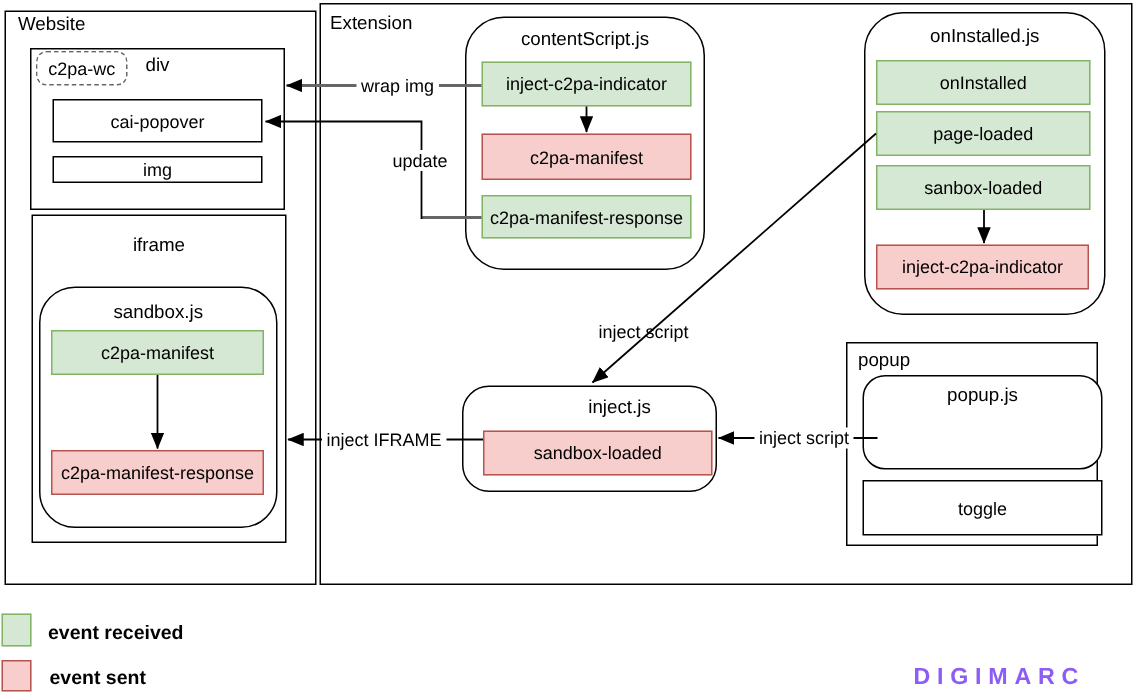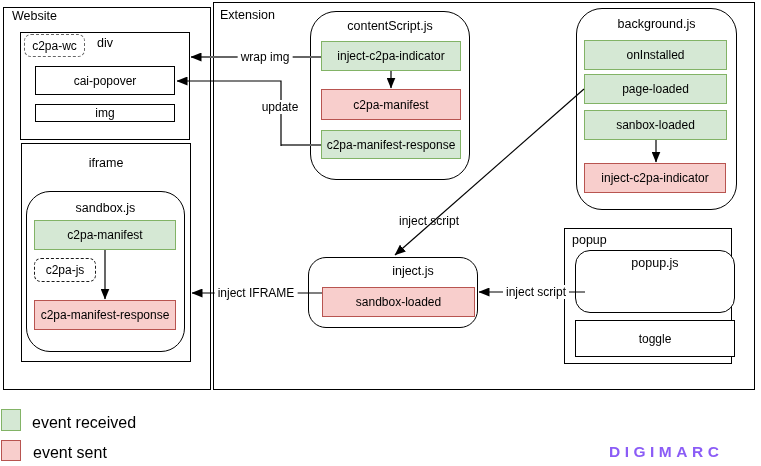--- a/index.html
+++ b/index.html
@@ -14,21 +14,21 @@
   .sent{background:#f8cecc;border:1px solid #b85450;}
   .white{background:#fff;border:1px solid #000;}
   .dashedgray{background:#fff;border:1px dashed #666;border-radius:7px;}
   .dashedblack{background:#fff;border:1px dashed #1a1a1a;border-radius:7px;}
   .ctitle{position:absolute;left:0;right:0;text-align:center;font-size:12.5px;white-space:nowrap;}
   .corner{position:absolute;font-size:12.5px;white-space:nowrap;}
   .edges{position:absolute;left:0;top:0;z-index:5;pointer-events:none;}
   .elabel{position:absolute;transform:translate(-50%,-50%);font-size:12px;
           background:#fff;padding:0 3px;white-space:nowrap;z-index:6;}
   .elabel.nobg{background:transparent;}
-  .legend-text{position:absolute;font-size:16px;white-space:nowrap;}
+  .legend-text{position:absolute;font-size:13px;white-space:nowrap;font-weight:bold;}
   .logo{position:absolute;font-size:15.5px;font-weight:bold;letter-spacing:4.5px;
         color:#8b5cf6;white-space:nowrap;}
 </style>
 </head>
 <body>
 
 <div class="canvas">
 
   <div class="abs grp" style="left:3px;top:7px;width:208px;height:383px;">
     <span class="corner" style="left:8px;top:1px;">Website</span>
@@ -38,38 +38,37 @@
       <div class="abs cell dashedgray" style="left:3px;top:1px;width:61px;height:23px;">c2pa-wc</div>
       <div class="abs cell white" style="left:14px;top:33px;width:140px;height:29px;">cai-popover</div>
       <div class="abs cell white" style="left:14px;top:71px;width:140px;height:18px;">img</div>
     </div>
 
     <div class="abs grp" style="left:17px;top:135px;width:170px;height:219px;">
       <span class="ctitle" style="top:12px;">iframe</span>
       <div class="abs rnd" style="left:4px;top:47px;width:159px;height:161px;border-radius:24px;">
         <span class="ctitle" style="top:9px;">sandbox.js</span>
         <div class="abs cell received" style="left:7px;top:28px;width:142px;height:30px;">c2pa-manifest</div>
-        <div class="abs cell dashedblack" style="left:7px;top:66px;width:62px;height:24px;">c2pa-js</div>
         <div class="abs cell sent" style="left:7px;top:108px;width:142px;height:30px;">c2pa-manifest-response</div>
       </div>
     </div>
   </div>
 
   <div class="abs grp" style="left:213px;top:2px;width:542px;height:388px;">
     <span class="corner" style="left:6px;top:5px;">Extension</span>
 
     <div class="abs rnd" style="left:96px;top:8px;width:160px;height:169px;border-radius:26px;">
       <span class="ctitle" style="top:7px;">contentScript.js</span>
       <div class="abs cell received" style="left:10px;top:29px;width:140px;height:30px;">inject-c2pa-indicator</div>
       <div class="abs cell sent" style="left:10px;top:77px;width:140px;height:31px;">c2pa-manifest</div>
       <div class="abs cell received" style="left:10px;top:118px;width:140px;height:29px;">c2pa-manifest-response</div>
     </div>
 
     <div class="abs rnd" style="left:362px;top:5px;width:161px;height:202px;border-radius:26px;">
-      <span class="ctitle" style="top:8px;">background.js</span>
+      <span class="ctitle" style="top:8px;">onInstalled.js</span>
       <div class="abs cell received" style="left:7px;top:31px;width:143px;height:30px;">onInstalled</div>
       <div class="abs cell received" style="left:7px;top:65px;width:143px;height:30px;">page-loaded</div>
       <div class="abs cell received" style="left:7px;top:101px;width:143px;height:30px;">sanbox-loaded</div>
       <div class="abs cell sent" style="left:7px;top:154px;width:142px;height:30px;">inject-c2pa-indicator</div>
     </div>
 
     <div class="abs rnd" style="left:94px;top:254px;width:170px;height:71px;border-radius:18px;">
       <span class="ctitle" style="top:6px;padding-left:40px;">inject.js</span>
       <div class="abs cell sent" style="left:13px;top:29px;width:153px;height:30px;">sandbox-loaded</div>
     </div>

